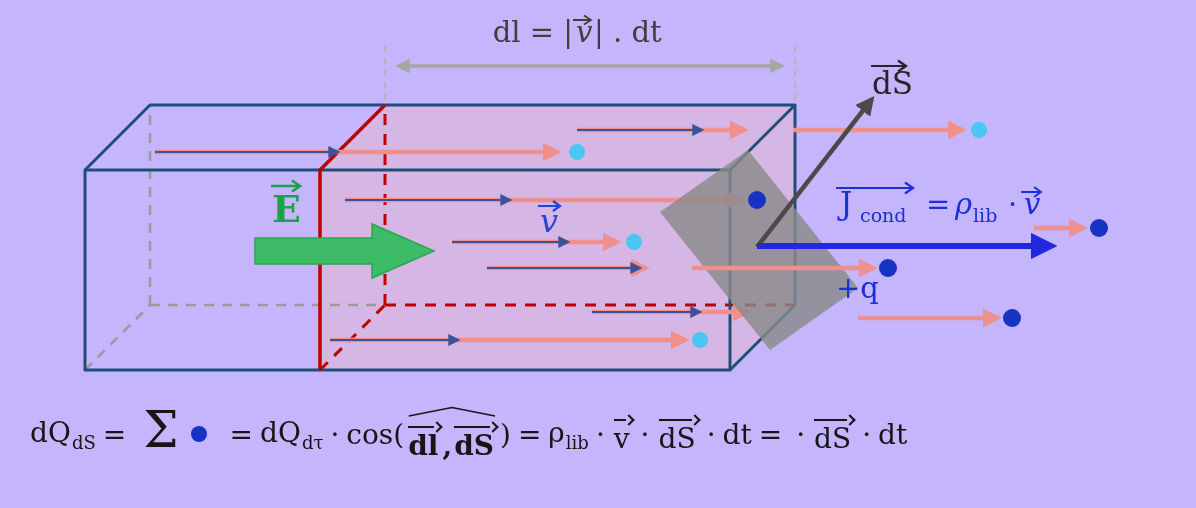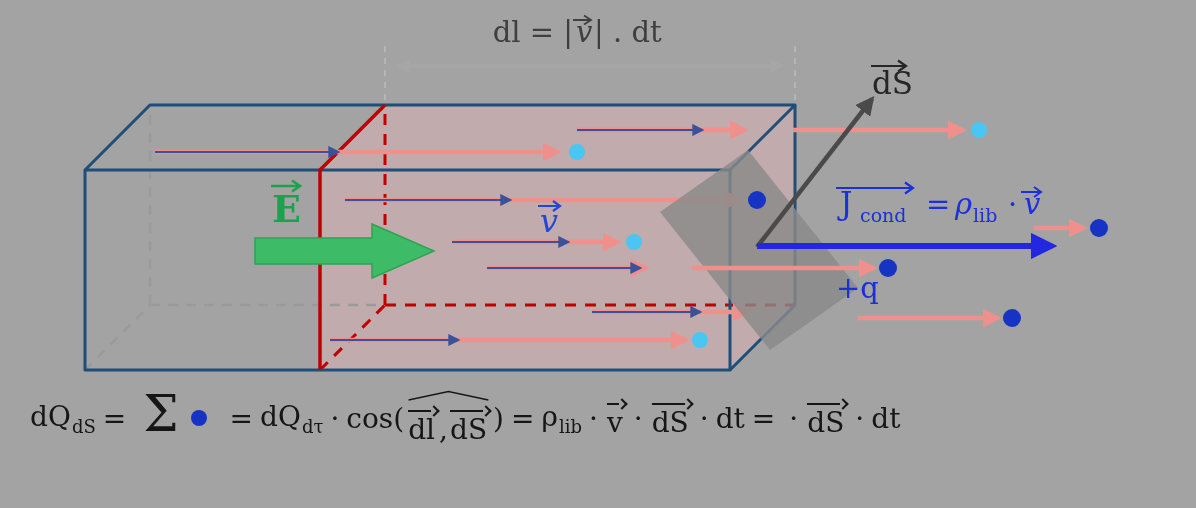--- a/index.html
+++ b/index.html
@@ -1,34 +1,34 @@
 <!DOCTYPE html>
 <html><head>
 <meta charset="utf-8">
 <style>
   html,body{margin:0;padding:0;background:#ffffff;}
-  #stage{position:relative;width:1196px;height:508px;background:#a3a3a3;overflow:hidden;
+  #stage{position:relative;width:1196px;height:508px;background:#c4b5fd;overflow:hidden;
          font-family:"DejaVu Serif",serif;}
   #diagram{position:absolute;left:0;top:0;}
   svg text{font-family:"DejaVu Serif",serif;}
 
   
-  .frm{position:absolute;left:30px;top:380px;height:76px;display:flex;align-items:center;
+  .frm{position:absolute;left:30px;top:396px;height:76px;display:flex;align-items:center;
        white-space:nowrap;font-size:28px;color:#161616;text-align:center;}
   .frm .op{margin:0 7px;}
   .sub{font-size:18px;vertical-align:-7px;margin-left:1px;}
   .sigma{font-size:50px;line-height:1;margin:0 4px 8px 10px;}
   .dot-b{width:16px;height:16px;border-radius:50%;background:#1733c4;display:inline-block;
          margin:0 16px 0 8px;}
   .vec{position:relative;display:inline-block;line-height:1;padding:10px 4px 0 2px;}
   .vec::after{content:"";position:absolute;left:2px;right:8px;top:4px;border-top:2px solid currentColor;}
   .vec::before{content:"";position:absolute;right:1px;top:1px;width:6px;height:6px;
                border-top:2px solid currentColor;border-right:2px solid currentColor;
                transform:rotate(45deg);}
-  .angle-group{position:relative;display:inline-flex;align-items:baseline;padding-top:16px;margin:0 2px;}
+  .angle-group{position:relative;display:inline-flex;align-items:baseline;padding-top:16px;margin:0 2px;font-weight:bold;}
   .hat-svg{position:absolute;top:0;left:0;width:100%;height:11px;}
 </style>
 </head>
 <body>
 
 <div id="stage">
 
 <svg id="diagram" width="1196" height="508" viewBox="0 0 1196 508">
   <defs>
     <marker id="ah-salmon" viewBox="0 0 10 10" refX="8" refY="5" markerWidth="4.2" markerHeight="4.2" orient="auto">

